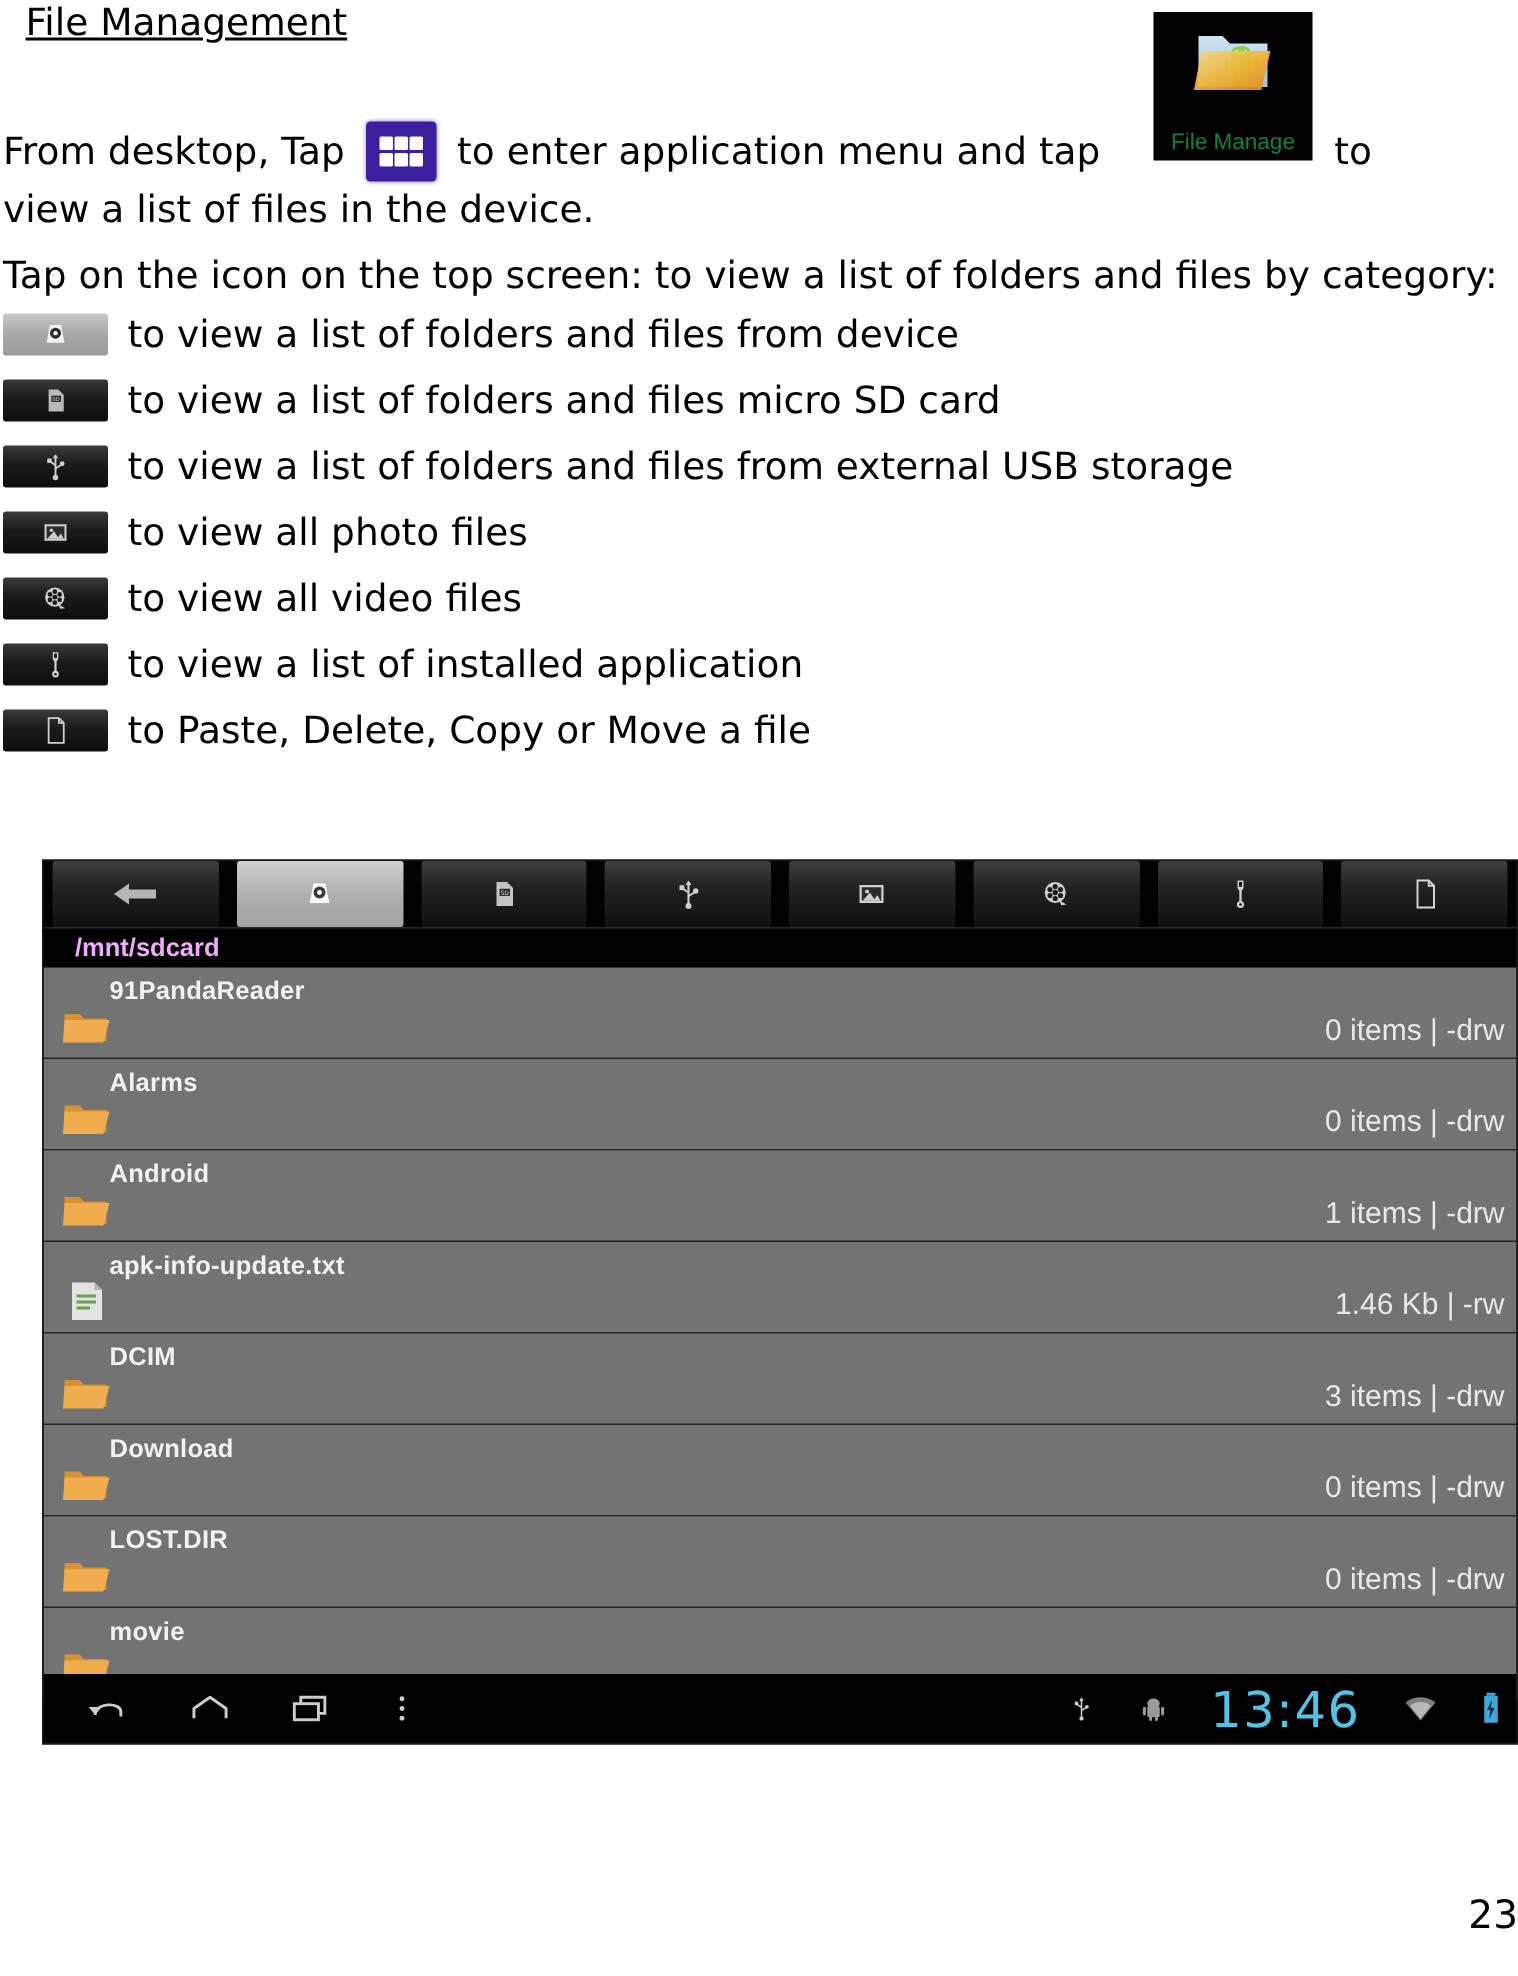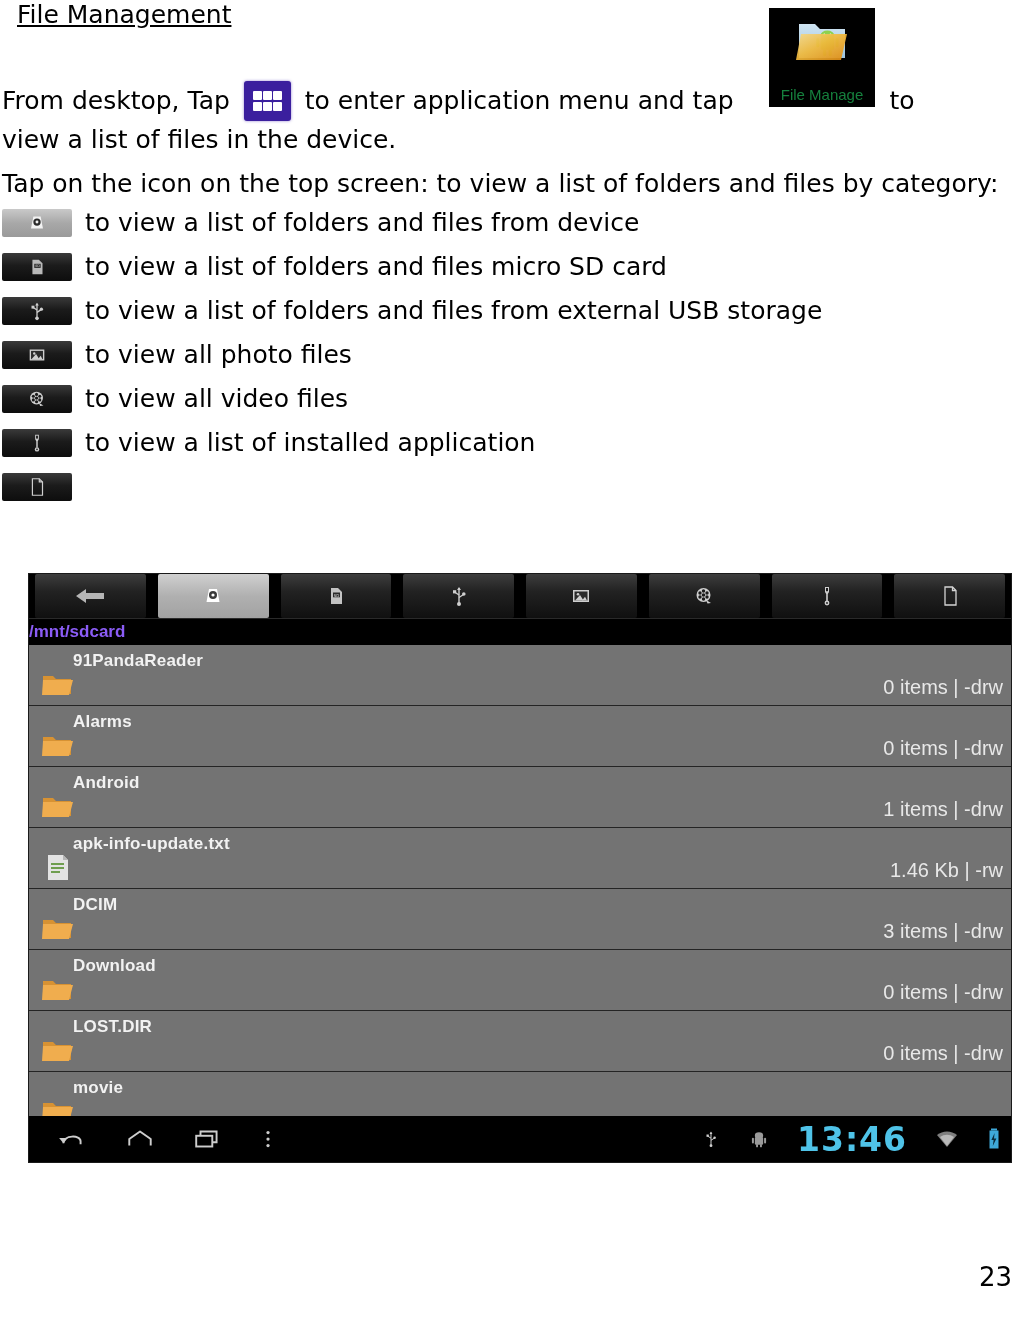--- a/index.html
+++ b/index.html
@@ -160,27 +160,27 @@
     align-items: center;
     justify-content: center;
   }
   .tb-btn.active {
     background: linear-gradient(180deg,#d0d0d0 0%, #b0b0b0 50%, #a2a2a2 100%);
   }
 
   .path-bar {
     height: 26px;
     background: #000;
-    color: #8b5cf6;
+    color: #f0abfc;
     font-size: 17px;
     font-family: "Liberation Sans", sans-serif;
     font-weight: bold;
     display: flex;
     align-items: center;
-    padding-left: 0;
+    padding-left: 21px;
   }
 
   .file-list {
     position: relative;
   }
   .file-row {
     position: relative;
     height: 60px;
     border-bottom: 1px solid #242424;
     background: #737373;
@@ -225,21 +225,20 @@
     align-items: center;
     gap: 38px;
     padding-left: 28px;
   }
   .nav-right {
     position: absolute;
     right: 10px;
     display: flex;
     align-items: center;
     gap: 28px;
-    font-weight: bold;
   }
   .clock {
     color: #4fc3e8;
     font-size: 33px;
     font-family: "DejaVu Sans", sans-serif;
     letter-spacing: 1px;
     line-height: 33px;
   }
 
   .page-no {
@@ -387,20 +386,21 @@
     <span class="legend-text">to view a list of installed application</span>
   </div>
 
   <div class="legend-row" style="top:473px">
     <span class="legend-chip">
       <svg viewBox="0 0 24 24" width="22" height="22">
         <path d="M7 3 L14.5 3 L18 6.5 L18 21 L7 21 Z" fill="none" stroke="#cfcfcf" stroke-width="1.3"></path>
         <path d="M14.5 3 L14.5 6.5 L18 6.5" fill="none" stroke="#cfcfcf" stroke-width="1.3"></path>
       </svg>
     </span>
+    <span class="legend-text">to Paste, Delete, Copy or Move a file</span>
   </div>
 </div>
 
 <div class="shot">
 
   <div class="shot-toolbar">
 
     <div class="tb-btn">
       <svg viewBox="0 0 40 24" width="42" height="24">
         <polygon points="6,12 16,5 16,9 34,9 34,15 16,15 16,19" fill="#b5b5b5"></polygon>

